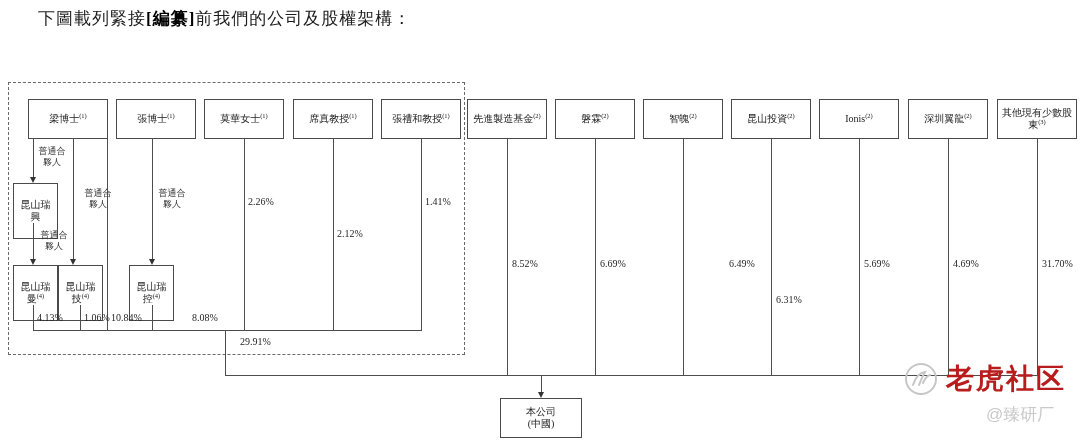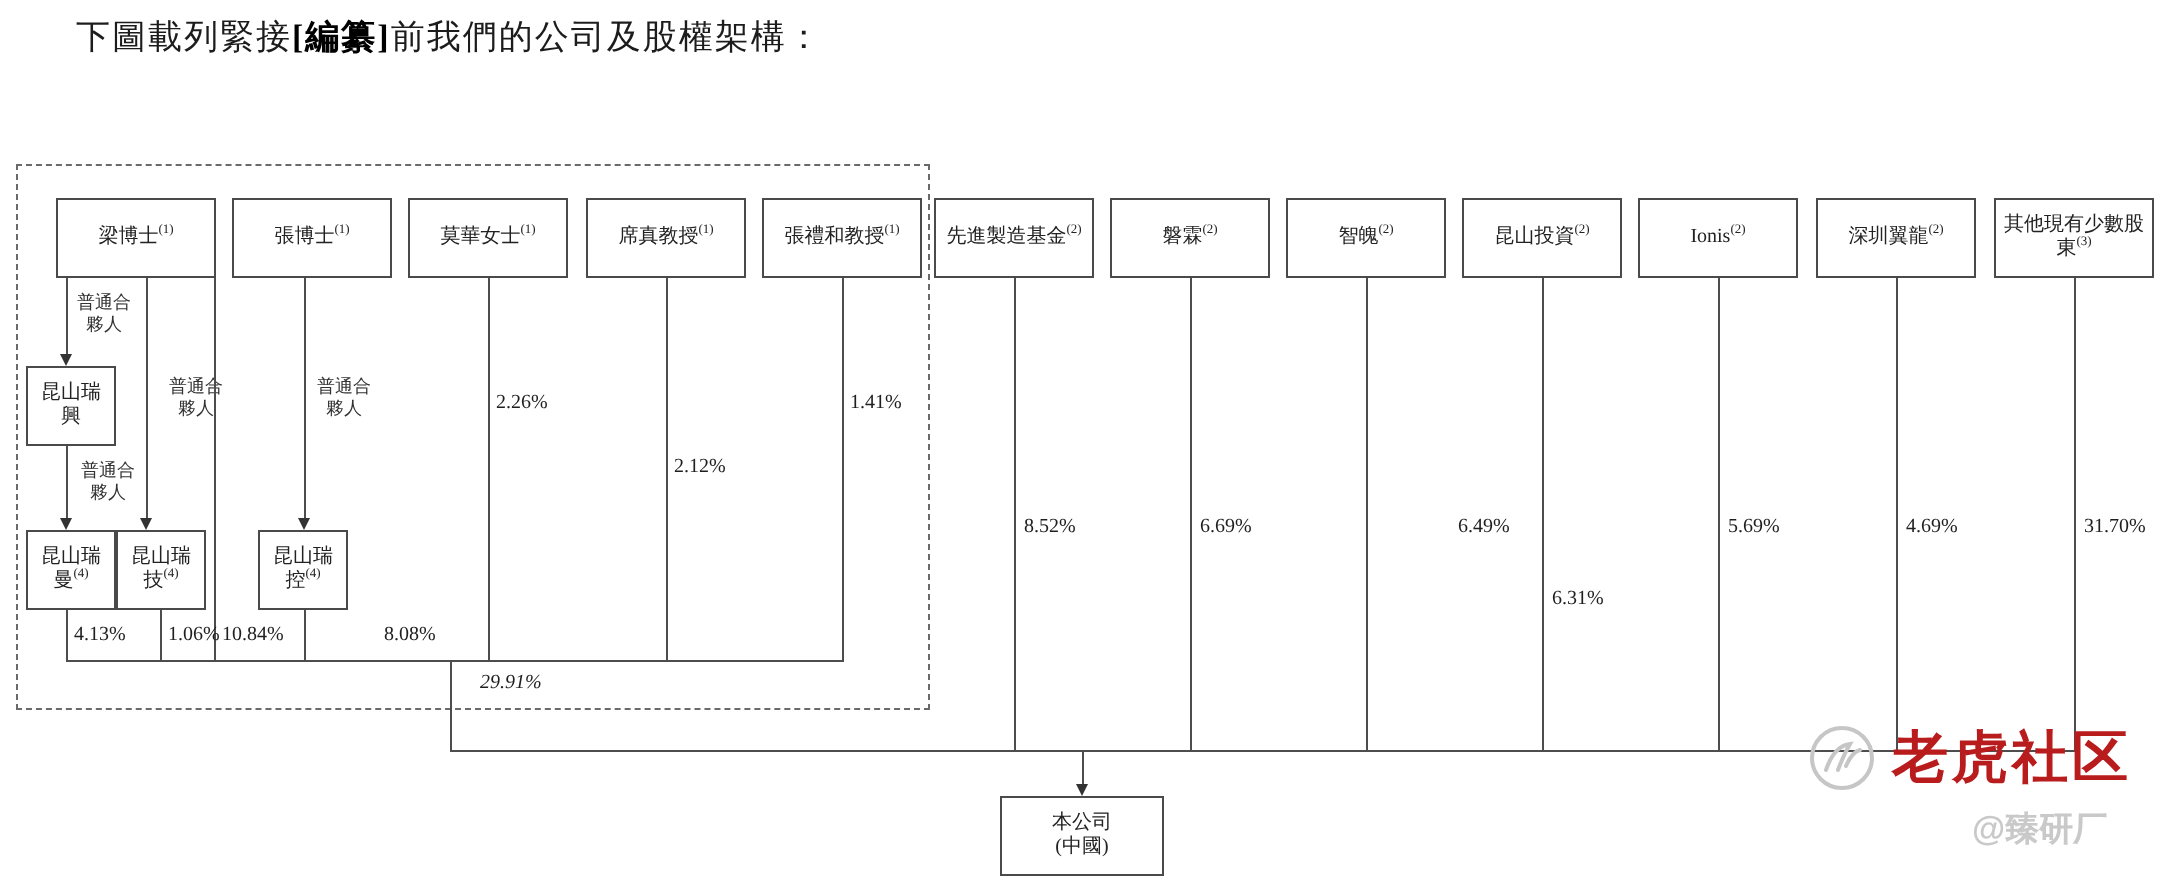--- a/index.html
+++ b/index.html
@@ -11,28 +11,28 @@
   .title b{font-weight:bold;color:#000;}
   .grp-label{position:absolute;left:8px;top:54px;width:455px;text-align:center;font-size:10px;color:#3a3a3a;letter-spacing:1px;}
   .dashed{position:absolute;left:8px;top:82px;width:455px;height:271px;border:1px dashed #6a6a6a;}
   .box{
     position:absolute;border:1px solid #4a4a4a;background:#fff;
     display:flex;align-items:center;justify-content:center;text-align:center;
     font-size:10px;line-height:12px;color:#222;box-sizing:border-box;padding:2px;
   }
   .box sup{font-size:6.5px;vertical-align:super;line-height:0;}
   .topbox{top:99px;width:80px;height:40px;}
-  .smallbox{width:45px;height:40px;}
+  .smallbox{width:45px;height:56px;}
   .vline{position:absolute;width:1px;background:#4d4d4d;}
   .hline{position:absolute;height:1px;background:#4d4d4d;}
   .arr{position:absolute;width:0;height:0;border-left:3.5px solid transparent;border-right:3.5px solid transparent;border-top:6px solid #333;}
   .gp{position:absolute;width:32px;text-align:center;font-size:9px;line-height:11px;color:#333;}
   .pct{position:absolute;font-size:10px;color:#1f1f1f;white-space:nowrap;}
   .wm-brand{position:absolute;left:946px;top:360px;font-size:28px;font-weight:bold;color:#b91c1c;letter-spacing:2px;font-family:"Liberation Sans","DejaVu Sans",sans-serif;}
-  .wm-handle{position:absolute;left:986px;top:403px;font-size:17px;color:#c9c9c9;font-family:"Liberation Sans","DejaVu Sans",sans-serif;font-weight:bold;}
+  .wm-handle{position:absolute;left:986px;top:403px;font-size:17px;color:#c9c9c9;font-family:"Liberation Sans","DejaVu Sans",sans-serif;}
   .wm-logo{position:absolute;left:903px;top:361px;width:36px;height:36px;}
 </style>
 </head>
 <body>
 
 <div id="stage">
 
   <div class="title"><span>下圖載列緊接</span><b>[編纂]</b><span>前我們的公司及股權架構：</span></div>
 
   <div class="dashed"></div>
@@ -127,21 +127,21 @@
   <div class="vline" style="left:541px;top:375px;height:18px;"></div>
   <div class="arr" style="left:538px;top:392px;"></div>
 
   <div class="pct" style="left:37px;top:312px;">4.13%</div>
   <div class="pct" style="left:84px;top:312px;">1.06%</div>
   <div class="pct" style="left:111px;top:312px;">10.84%</div>
   <div class="pct" style="left:156px;top:312px;margin-left:36px;">8.08%</div>
   <div class="pct" style="left:248px;top:196px;">2.26%</div>
   <div class="pct" style="left:337px;top:196px;margin-top:32px;">2.12%</div>
   <div class="pct" style="left:425px;top:196px;">1.41%</div>
-  <div class="pct" style="left:240px;top:336px;font-style:italic;">29.91%</div>
+  <div class="pct" style="left:240px;top:336px;">29.91%</div>
   <div class="pct" style="left:512px;top:258px;">8.52%</div>
   <div class="pct" style="left:600px;top:258px;">6.69%</div>
   <div class="pct" style="left:688px;top:258px;margin-left:41px;">6.49%</div>
   <div class="pct" style="left:776px;top:258px;margin-top:36px;">6.31%</div>
   <div class="pct" style="left:864px;top:258px;">5.69%</div>
   <div class="pct" style="left:953px;top:258px;text-align:right;">4.69%</div>
   <div class="pct" style="left:1042px;top:258px;">31.70%</div>
 
   <div class="box" style="left:500px;top:398px;width:82px;height:40px;">
     <span><span>本公司</span><br><span>(中國)</span></span>

